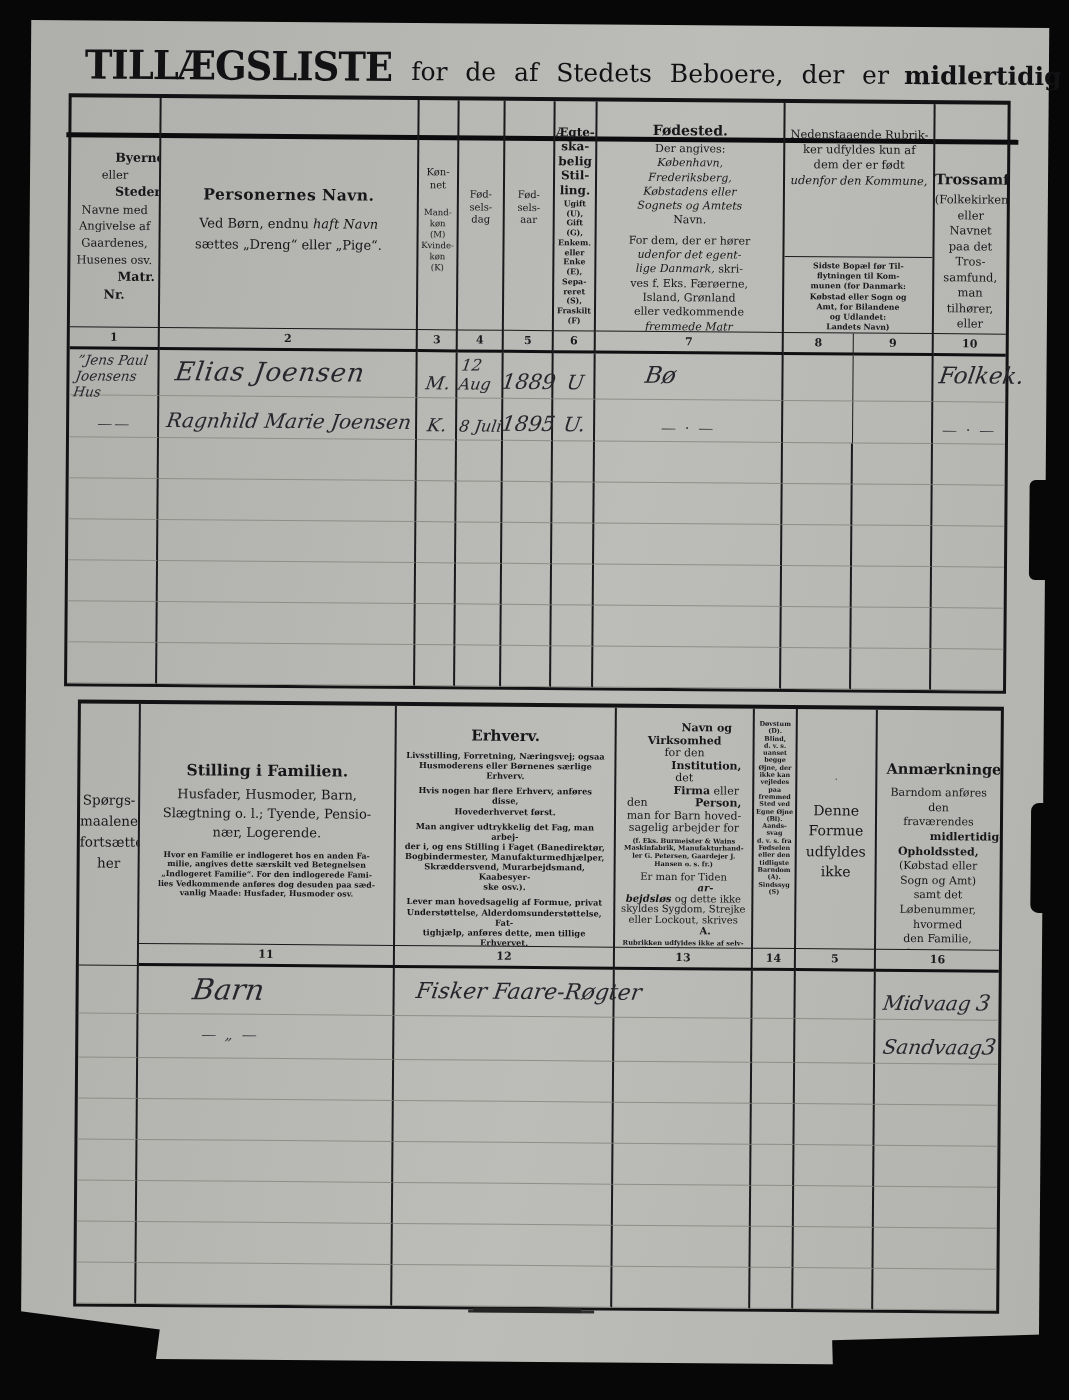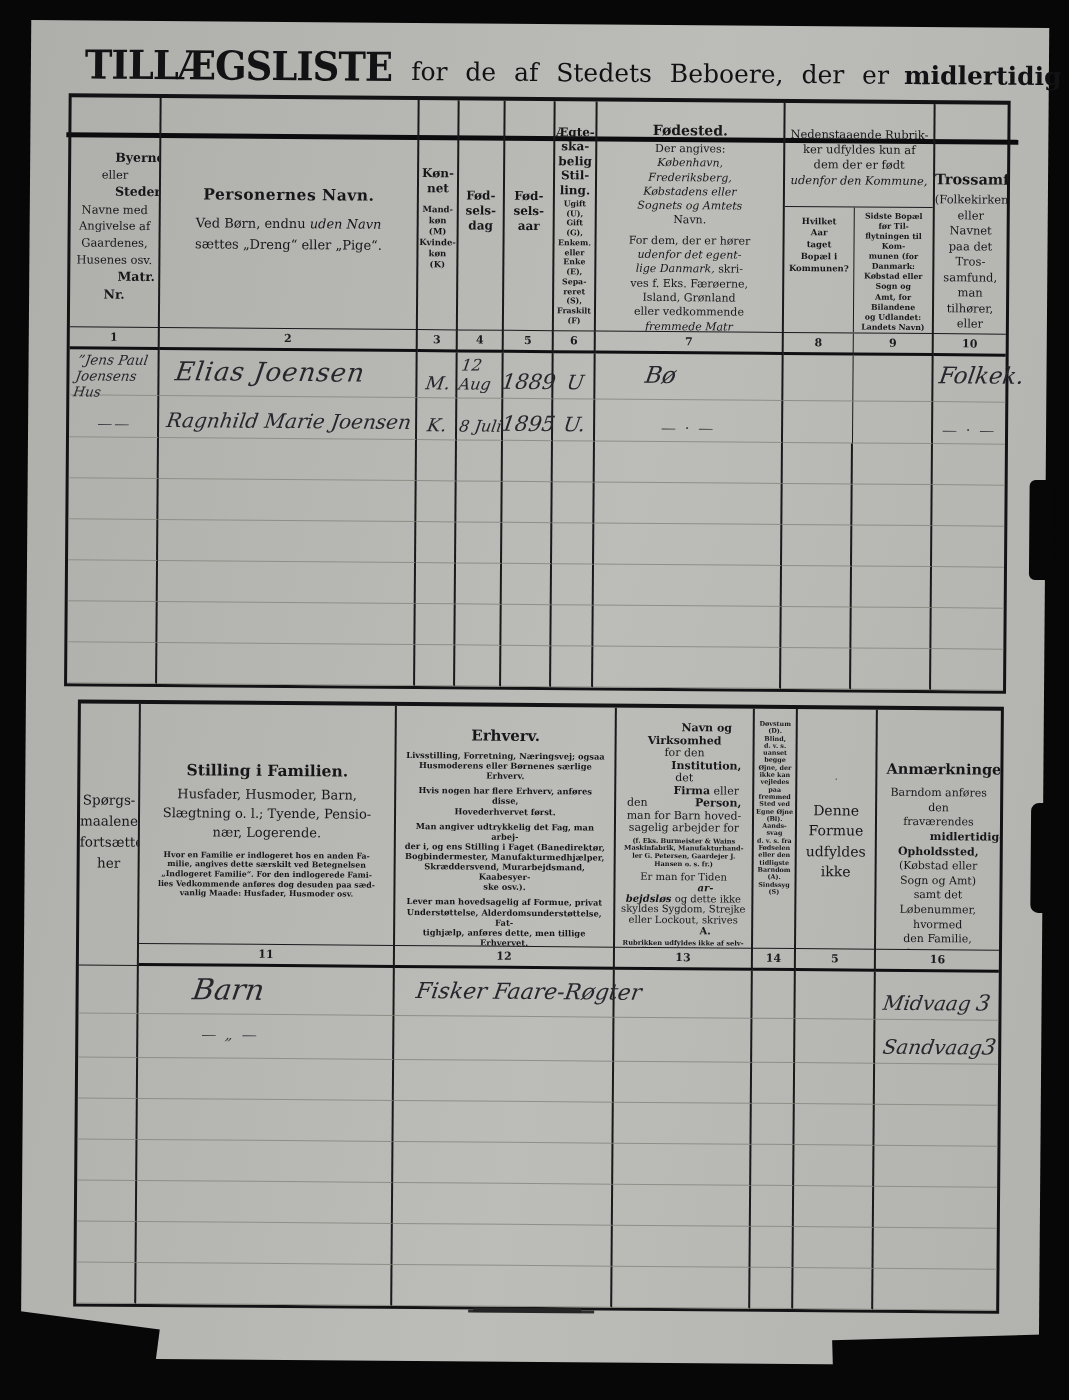--- a/index.html
+++ b/index.html
@@ -45,22 +45,22 @@
 
   
   .t1{left:38px;top:73px;width:936px;
       grid-template-columns:90px 258px 40px 46px 50px 42px 188px 70px 80px 72px;
       grid-template-rows:230px 22px 46px 42px repeat(6,41px);}
   .h-c1{padding-top:34px;font-size:11.5px;line-height:1.45;}
   .h-c1 .b{font-size:12.5px;}
   .h-c2{padding-top:84px;font-size:13px;line-height:1.6;}
   .h-c2 .t{font-size:15.5px;font-weight:bold;letter-spacing:.5px;margin-bottom:6px;}
   .h-c3{padding-top:66px;}
-  .h-c3 .t,.h-c4 .t,.h-c5 .t{font-size:12px;font-weight:bold;line-height:1.25;}
-  .h-c3 .s{font-size:8.5px;font-weight:bold;line-height:1.3;margin-top:8px;}
+  .h-c3 .t,.h-c4 .t,.h-c5 .t{font-size:10px;font-weight:normal;line-height:1.25;}
+  .h-c3 .s{font-size:8.5px;font-weight:normal;line-height:1.3;margin-top:16px;}
   .h-c4{padding-top:88px;}
   .h-c5{padding-top:88px;}
   .h-c6{padding-top:24px;}
   .h-c6 .t{font-size:12px;font-weight:bold;line-height:1.2;}
   .h-c6 .s{font-size:7.8px;font-weight:bold;line-height:1.25;margin-top:2px;}
   .h-c7{padding:20px 6px 0;}
   .h-c7 .t{font-size:14px;font-weight:bold;margin-bottom:4px;}
   .h-c7 .p{font-size:11px;line-height:1.3;}
   .h-c7 .p2{margin-top:6px;}
   .g89{display:flex;flex-direction:column;padding:0;}
@@ -130,21 +130,21 @@
       <span>eller</span>
       <span class="b">Stedernes</span>
       <span>Navne med
 Angivelse af
 Gaardenes,
 Husenes osv.</span>
       <span class="b">Matr. Nr.</span>
     </div>
     <div class="hcell h-c2">
       <div class="t">Personernes Navn.</div>
-      <div class="pre"><span>Ved Børn, endnu </span><span class="it">uden Navn</span><span>
+      <div class="pre"><span>Ved Børn, endnu </span><span class="it">haft Navn</span><span>
 sættes „Dreng“ eller „Pige“.</span></div>
     </div>
     <div class="hcell h-c3">
       <div class="t pre">Køn-
 net</div>
       <div class="s pre">Mand-
 køn
 (M)
 Kvinde-
 køn
@@ -196,25 +196,20 @@
 eller vedkommende
 </span><span class="it">fremmede Matr</span><span>
 Navn.</span></div>
     </div>
     <div class="hcell g89" style="grid-column:span 2;">
       <div class="g89-top pre"><span>Nedenstaaende Rubrik-
 ker udfyldes kun af
 dem der er født
 </span><span class="it">udenfor den Kommune,</span></div>
       <div class="g89-bot">
-        <div class="g89-c8 pre">Hvilket
-Aar
-taget
-Bopæl i
-Kommunen?</div>
         <div class="g89-c9 pre">Sidste Bopæl før Til-
 flytningen til Kom-
 munen (for Danmark:
 Købstad eller Sogn og
 Amt, for Bilandene
 og Udlandet:
 Landets Navn)</div>
       </div>
     </div>
     <div class="hcell h-c10 last">

